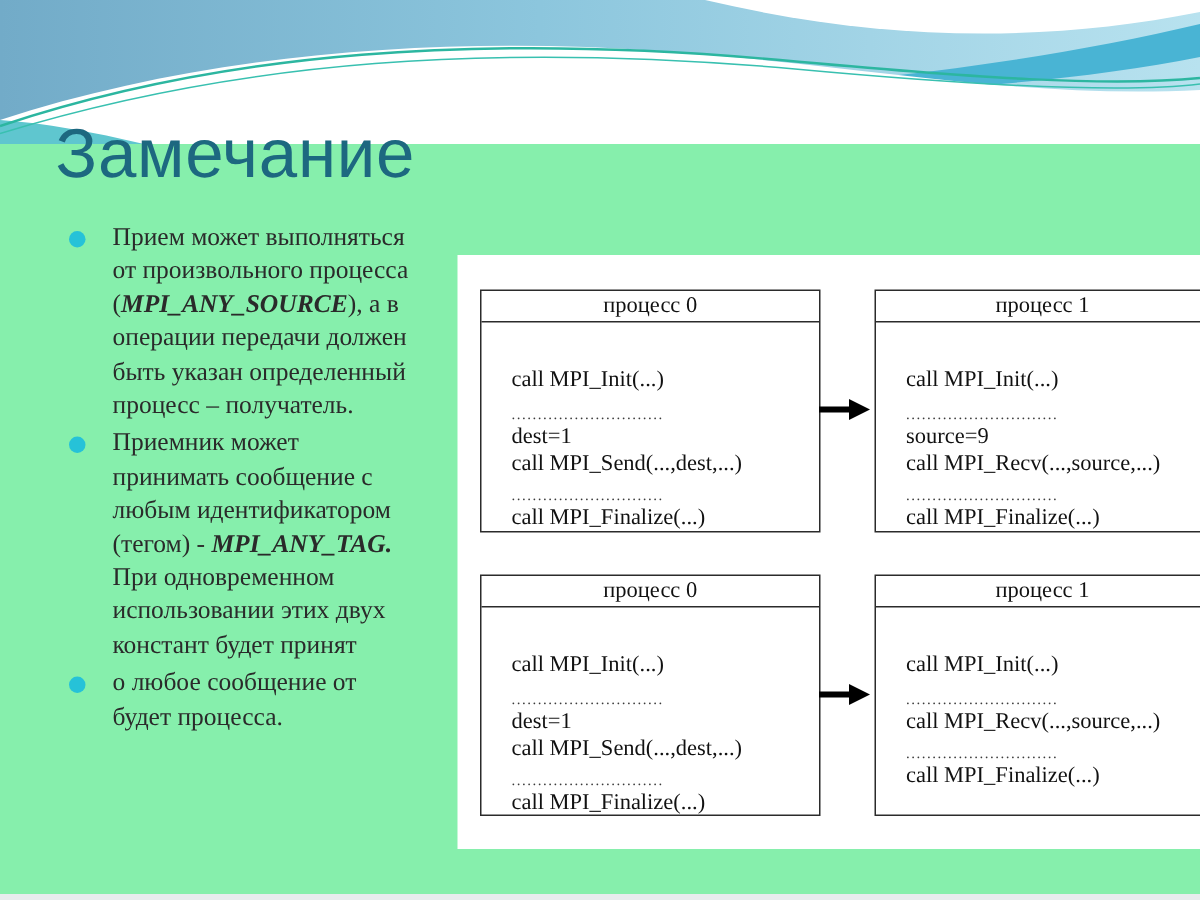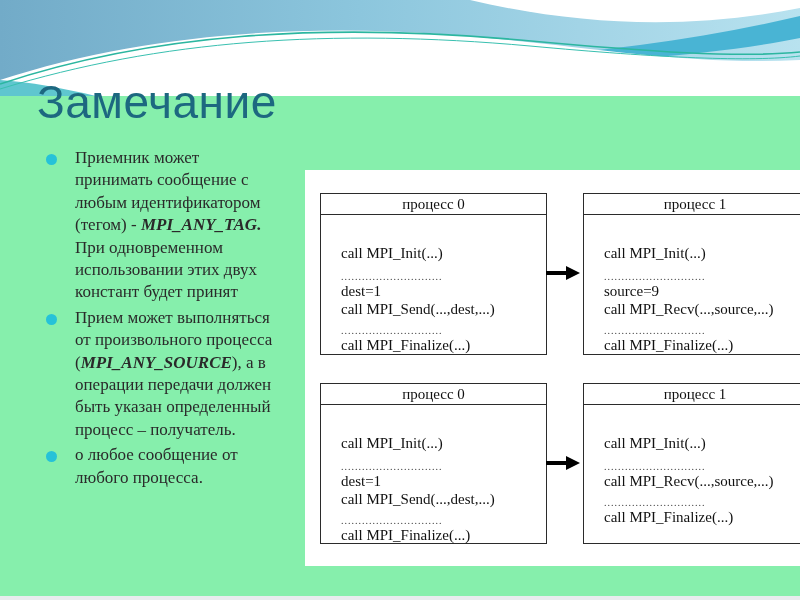--- a/index.html
+++ b/index.html
@@ -79,43 +79,43 @@
       <path d="M0,89 C160,40 330,28 530,46 C660,58 752,62 800,56" fill="none" stroke="#39c0b0" stroke-width="1"></path>
     </svg>
   </div>
 
   <div class="title">Замечание</div>
 
   <div class="bullets">
 
     <div class="bullet-item">
       <span class="bullet-dot"></span>
+      <p class="btext"><span>Прием может выполняться
+от произвольного процесса
+(</span><span class="emph">MPI_ANY_SOURCE</span><span>), а в
+операции передачи должен
+быть указан определенный
+процесс – получатель.</span></p>
+    </div>
+
+    <div class="bullet-item">
+      <span class="bullet-dot"></span>
       <p class="btext"><span>Приемник может
 принимать сообщение с
 любым идентификатором
 (тегом) - </span><span class="emph">MPI_ANY_TAG.</span><span>
 При одновременном
 использовании этих двух
 констант будет принят</span></p>
     </div>
 
     <div class="bullet-item">
       <span class="bullet-dot"></span>
-      <p class="btext"><span>Прием может выполняться
-от произвольного процесса
-(</span><span class="emph">MPI_ANY_SOURCE</span><span>), а в
-операции передачи должен
-быть указан определенный
-процесс – получатель.</span></p>
-    </div>
-
-    <div class="bullet-item">
-      <span class="bullet-dot"></span>
       <p class="btext"><span>о любое сообщение от
-любого процесса.</span></p>
+будет процесса.</span></p>
     </div>
 
   </div>
 
   <div class="panel">
 
     <div class="pbox" style="left:15px;top:23px;width:225px;height:160px;">
       <div class="pbox-header">процесс 0</div>
       <div class="ln ln-init">call MPI_Init(...)</div>
       <div class="ln ln-dots">.............................</div>

